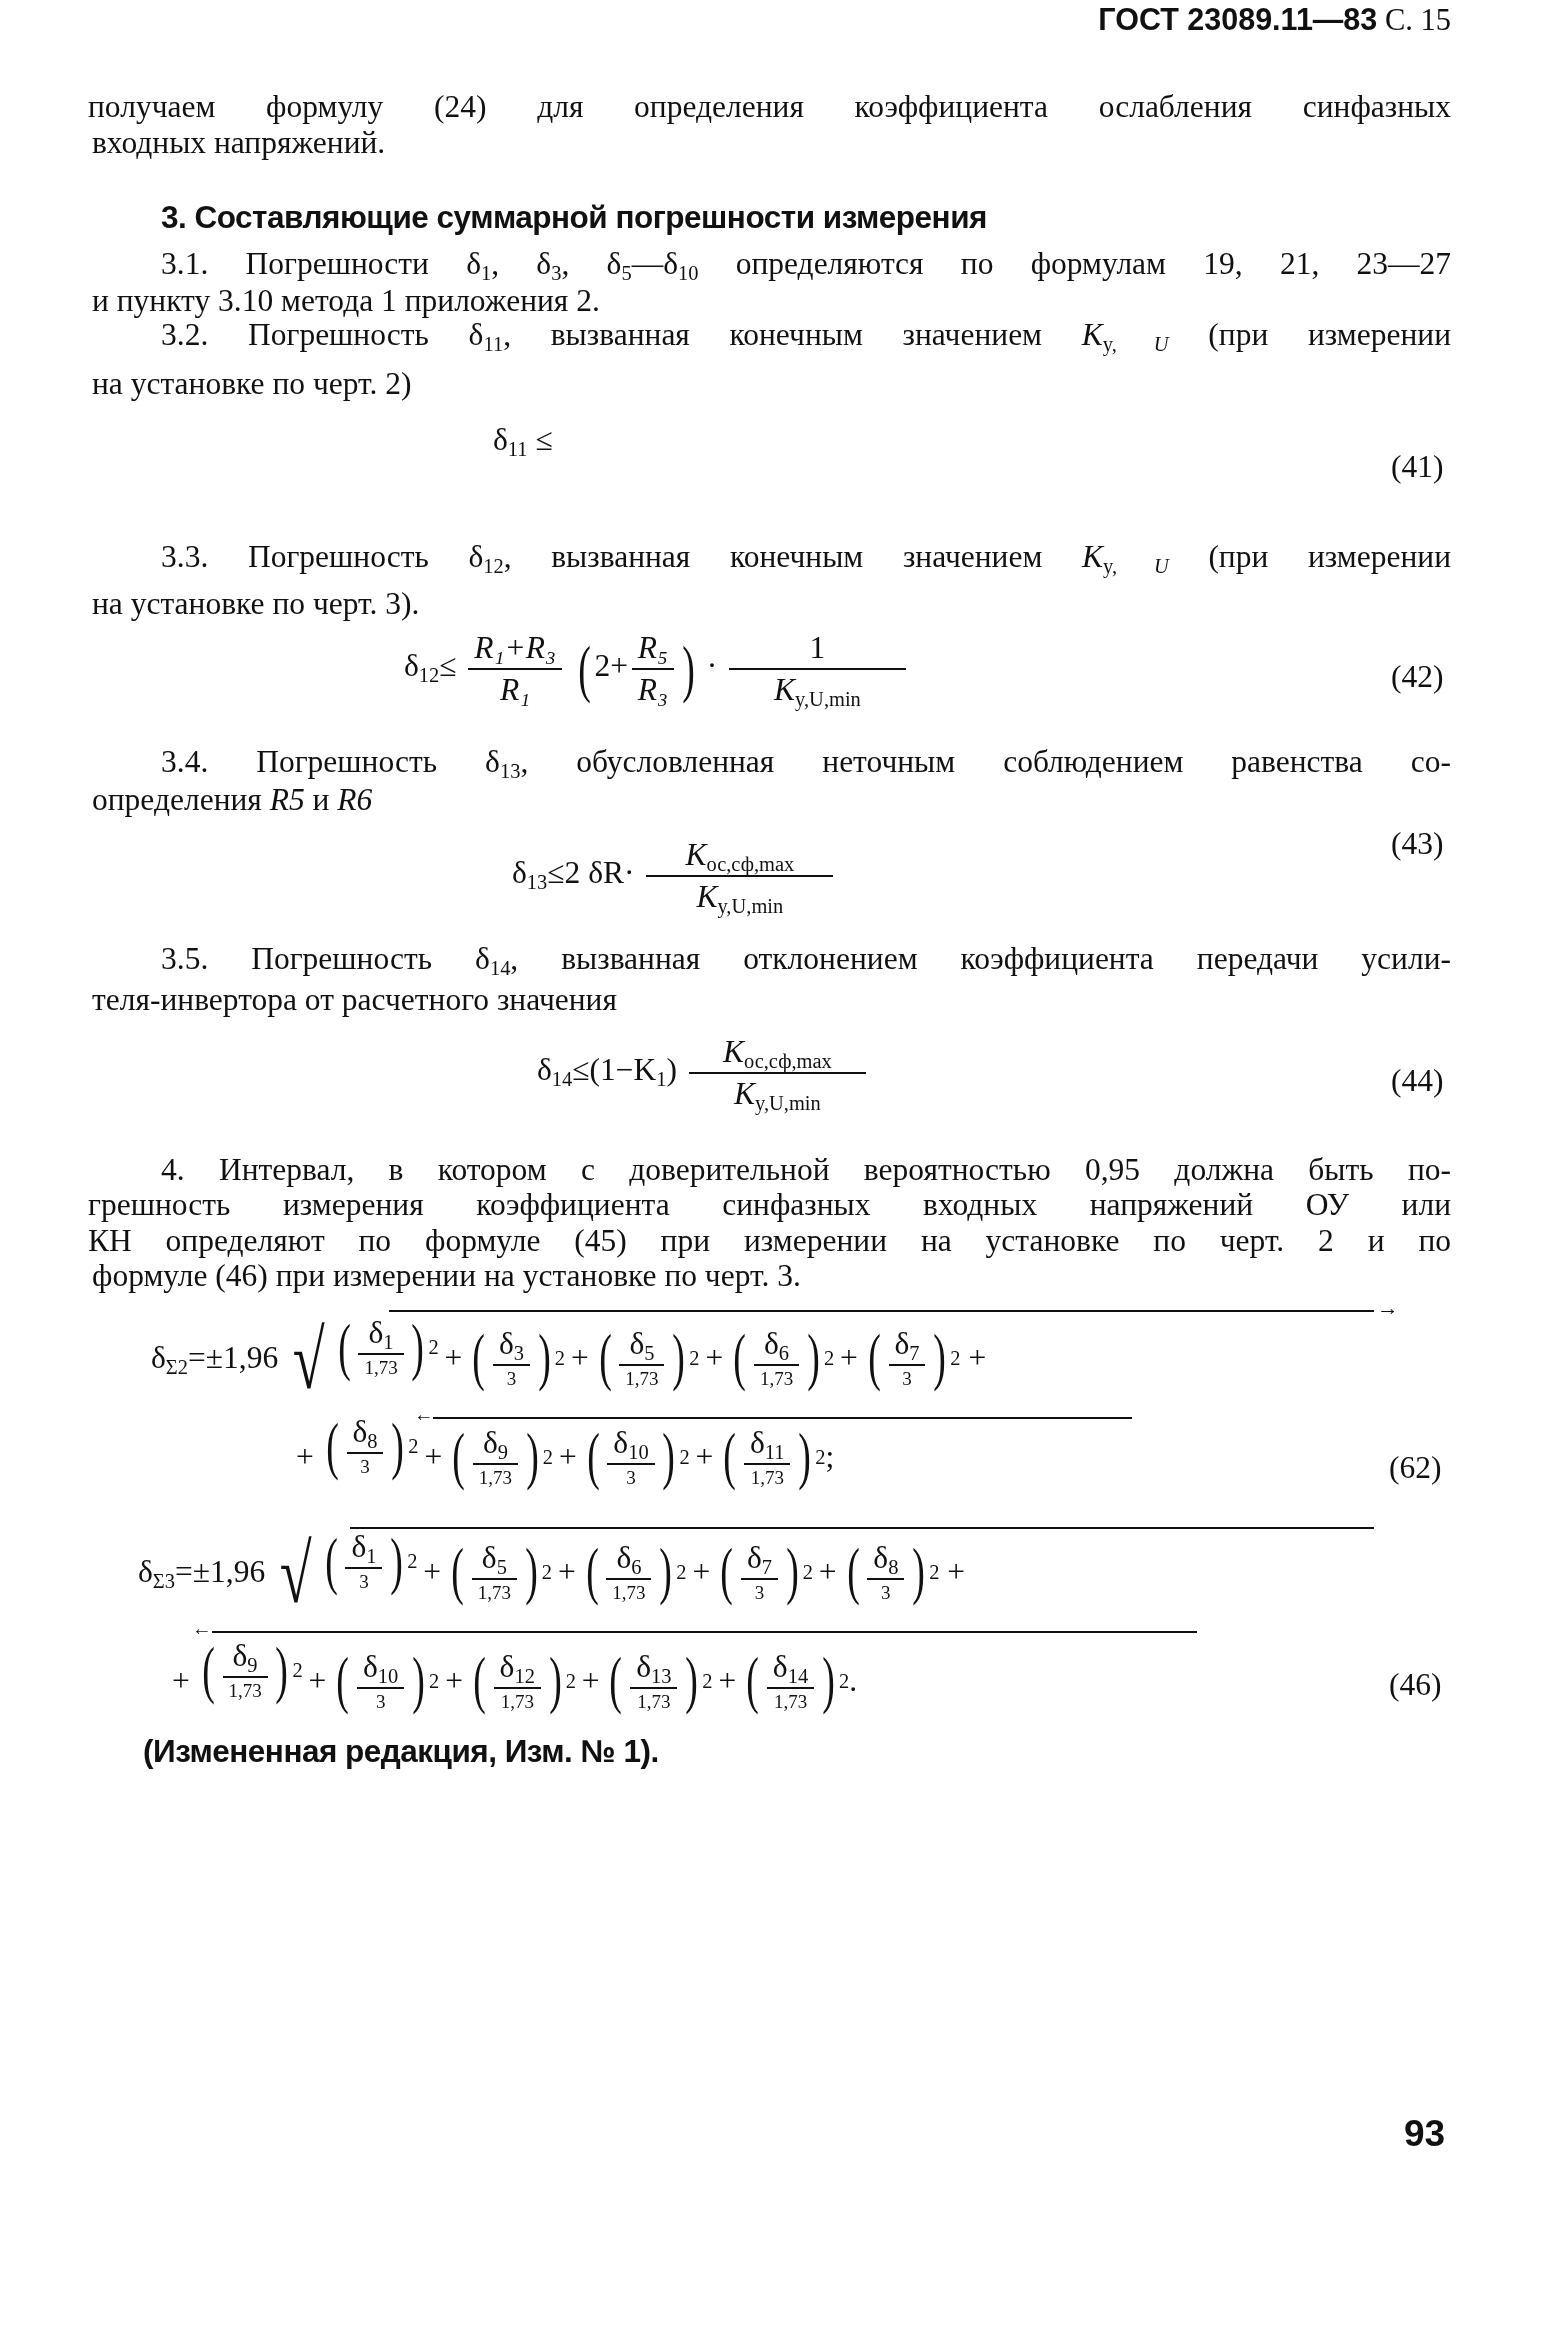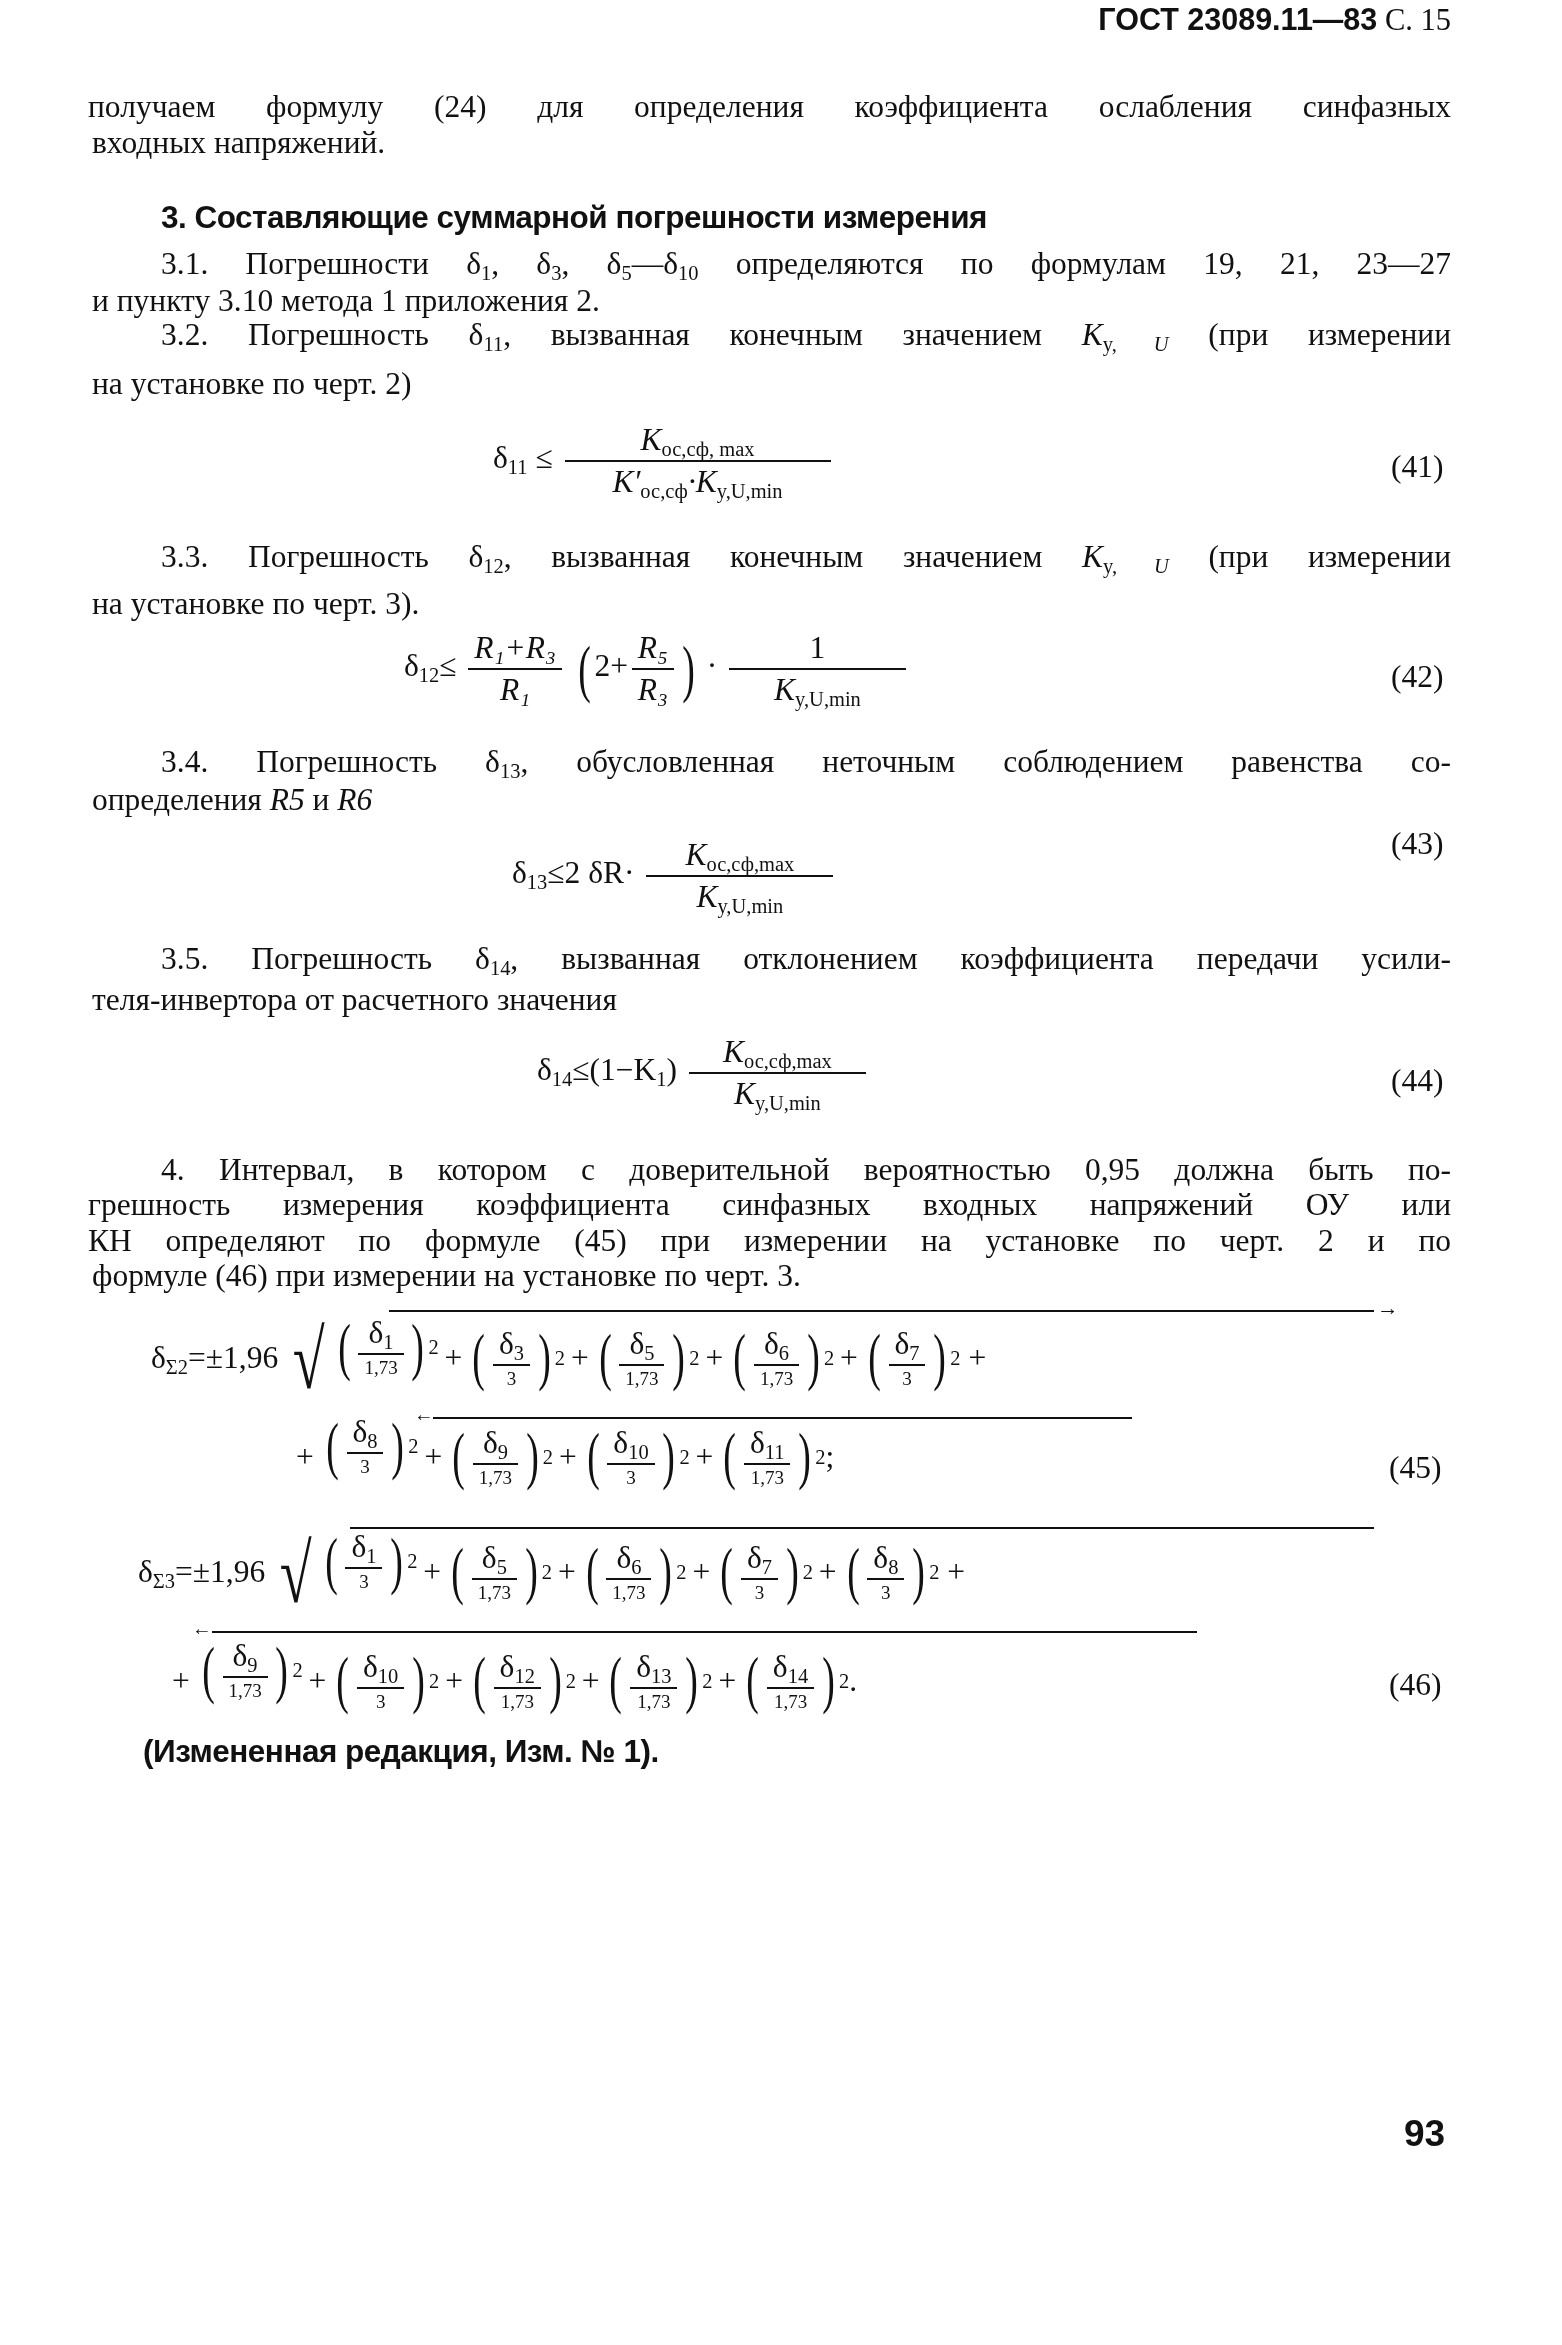--- a/index.html
+++ b/index.html
@@ -46,24 +46,20 @@
 <div class="ln cont" style="top:283px">и пункту 3.10 метода 1 приложения 2.</div>
 
 <div class="ln ind" style="top:317px">
   <span>3.2. Погрешность δ</span><sub>11</sub><span>, вызванная конечным значением</span> <i>K</i><sub>y, <i>U</i></sub> <span>(при измерении</span>
 </div>
 <div class="ln cont" style="top:366px">на установке по черт. 2)</div>
 
 <div class="f" style="left:493px;top:422px">
   <span>δ<sub>11</sub></span>
   <span>≤</span>
-  <span class="frac" style="min-width:266px">
-    <span class="num"><i>K</i><sub>ос,сф, max</sub></span>
-    <span class="den"><i>K′</i><sub>ос,сф</sub><i>·K</i><sub>y,U,min</sub></span>
-  </span>
 </div>
 <div class="eqno" style="left:1391px;top:449px">(41)</div>
 
 <div class="ln ind" style="top:539px">
   <span>3.3. Погрешность δ</span><sub>12</sub><span>, вызванная конечным значением</span> <i>K</i><sub>y, <i>U</i></sub> <span>(при измерении</span>
 </div>
 <div class="ln cont" style="top:586px">на установке по черт. 3).</div>
 
 <div class="f" style="left:404px;top:630px">
   <span>δ<sub>12</sub></span><span>≤</span>
@@ -188,21 +184,21 @@
         <span class="frac">
           <span class="num">δ<sub>11</sub></span>
           <span class="den sm">1,73</span>
         </span>
         <span class="paren">)</span>
         <sup>2</sup>
       </span></span><span>;</span>
 </div>
 <div class="over" style="left:433px;top:1417px;width:699px"></div>
 <div class="f" style="left:414px;top:1403px;font-size:19.7px">←</div>
-<div class="eqno" style="left:1389px;top:1450px">(45)</div>
+<div class="eqno" style="left:1389px;top:1450px">(62)</div>
 
 <div class="f" style="left:138px;top:1529px">
   <span>δ<sub>Σ3</sub></span><span>=±1,96</span>
   <span class="sqrt">√</span>
   <span id="f46r1"><span class="term">
         <span class="paren">(</span>
         <span class="frac">
           <span class="num">δ<sub>1</sub></span>
           <span class="den sm">3</span>
         </span>

